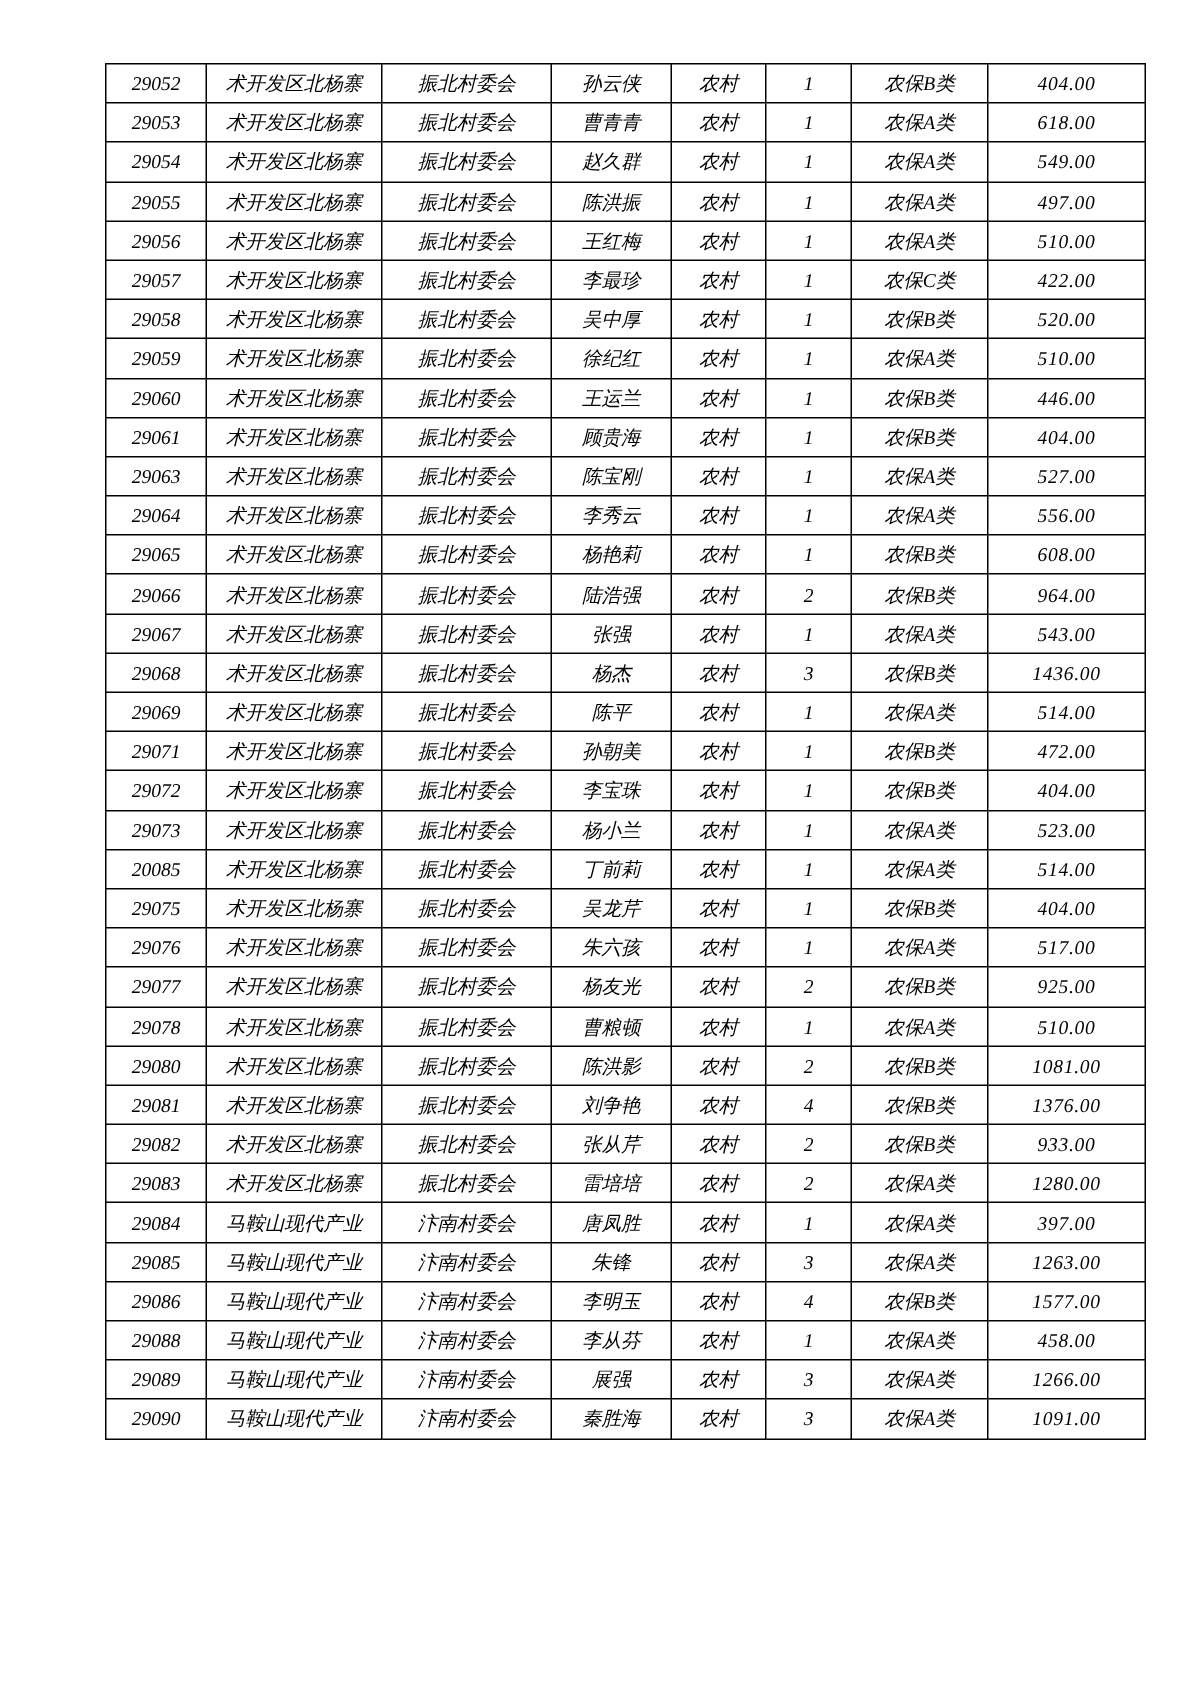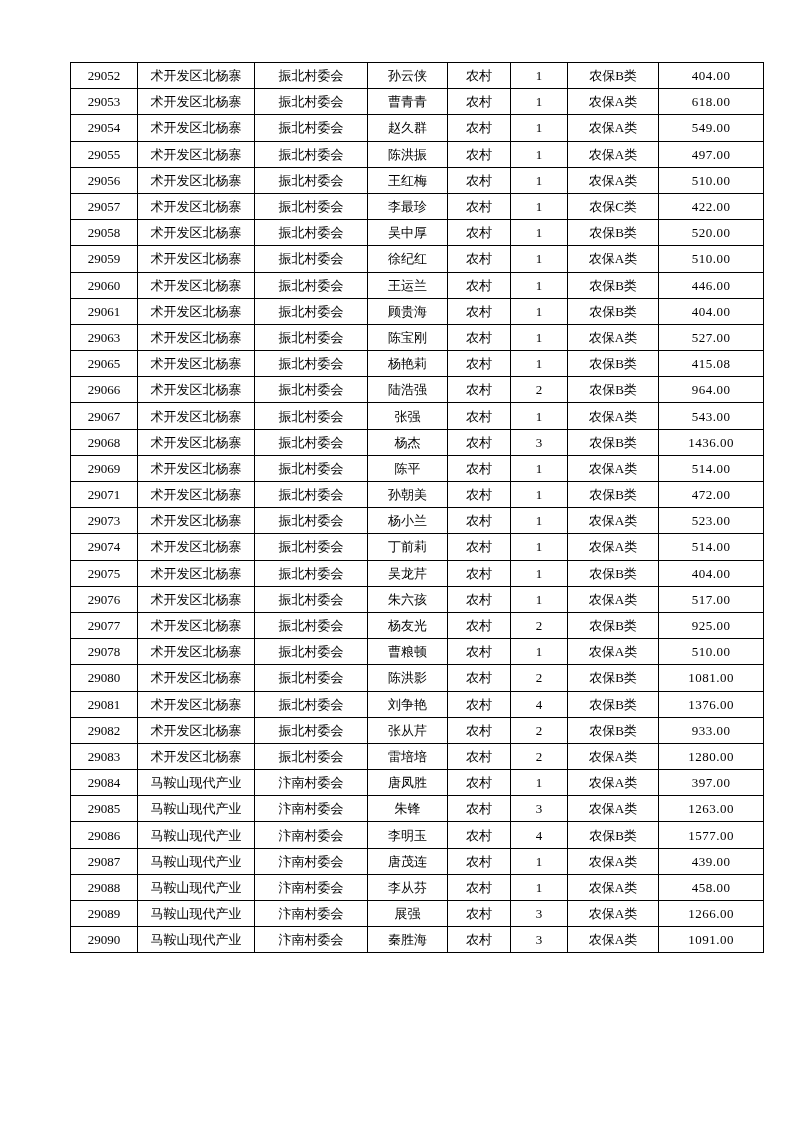--- a/index.html
+++ b/index.html
@@ -11,21 +11,22 @@
     width: 793px;
     height: 1122px;
     font-family: "Liberation Serif", "DejaVu Serif", serif;
     color: #000000;
   }
   .page {
     position: relative;
     width: 793px;
     height: 1122px;
     box-sizing: border-box;
-    padding: 62px 70px 0 70px;
+    padding: 42px 70px 0 70px;
+    font-style: italic;
   }
   table.data-table {
     border-collapse: collapse;
     width: 653px;
     table-layout: fixed;
   }
   table.data-table td {
     border: 1px solid #000000;
     height: 25.2px;
     padding: 0 2px;
@@ -154,28 +155,38 @@
           <td class="col-id">29063</td>
           <td class="col-area">术开发区北杨寨</td>
           <td class="col-village">振北村委会</td>
           <td class="col-name">陈宝刚</td>
           <td class="col-type">农村</td>
           <td class="col-count">1</td>
           <td class="col-cat">农保A类</td>
           <td class="col-amount">527.00</td>
         </tr>
         <tr>
+          <td class="col-id">29064</td>
+          <td class="col-area">术开发区北杨寨</td>
+          <td class="col-village">振北村委会</td>
+          <td class="col-name">李秀云</td>
+          <td class="col-type">农村</td>
+          <td class="col-count">1</td>
+          <td class="col-cat">农保A类</td>
+          <td class="col-amount">556.00</td>
+        </tr>
+        <tr>
           <td class="col-id">29065</td>
           <td class="col-area">术开发区北杨寨</td>
           <td class="col-village">振北村委会</td>
           <td class="col-name">杨艳莉</td>
           <td class="col-type">农村</td>
           <td class="col-count">1</td>
           <td class="col-cat">农保B类</td>
-          <td class="col-amount">415.08</td>
+          <td class="col-amount">608.00</td>
         </tr>
         <tr>
           <td class="col-id">29066</td>
           <td class="col-area">术开发区北杨寨</td>
           <td class="col-village">振北村委会</td>
           <td class="col-name">陆浩强</td>
           <td class="col-type">农村</td>
           <td class="col-count">2</td>
           <td class="col-cat">农保B类</td>
           <td class="col-amount">964.00</td>
@@ -214,31 +225,41 @@
           <td class="col-id">29071</td>
           <td class="col-area">术开发区北杨寨</td>
           <td class="col-village">振北村委会</td>
           <td class="col-name">孙朝美</td>
           <td class="col-type">农村</td>
           <td class="col-count">1</td>
           <td class="col-cat">农保B类</td>
           <td class="col-amount">472.00</td>
         </tr>
         <tr>
+          <td class="col-id">29072</td>
+          <td class="col-area">术开发区北杨寨</td>
+          <td class="col-village">振北村委会</td>
+          <td class="col-name">李宝珠</td>
+          <td class="col-type">农村</td>
+          <td class="col-count">1</td>
+          <td class="col-cat">农保B类</td>
+          <td class="col-amount">404.00</td>
+        </tr>
+        <tr>
           <td class="col-id">29073</td>
           <td class="col-area">术开发区北杨寨</td>
           <td class="col-village">振北村委会</td>
           <td class="col-name">杨小兰</td>
           <td class="col-type">农村</td>
           <td class="col-count">1</td>
           <td class="col-cat">农保A类</td>
           <td class="col-amount">523.00</td>
         </tr>
         <tr>
-          <td class="col-id">29074</td>
+          <td class="col-id">20085</td>
           <td class="col-area">术开发区北杨寨</td>
           <td class="col-village">振北村委会</td>
           <td class="col-name">丁前莉</td>
           <td class="col-type">农村</td>
           <td class="col-count">1</td>
           <td class="col-cat">农保A类</td>
           <td class="col-amount">514.00</td>
         </tr>
         <tr>
           <td class="col-id">29075</td>
@@ -342,30 +363,20 @@
         </tr>
         <tr>
           <td class="col-id">29086</td>
           <td class="col-area">马鞍山现代产业</td>
           <td class="col-village">汴南村委会</td>
           <td class="col-name">李明玉</td>
           <td class="col-type">农村</td>
           <td class="col-count">4</td>
           <td class="col-cat">农保B类</td>
           <td class="col-amount">1577.00</td>
-        </tr>
-        <tr>
-          <td class="col-id">29087</td>
-          <td class="col-area">马鞍山现代产业</td>
-          <td class="col-village">汴南村委会</td>
-          <td class="col-name">唐茂连</td>
-          <td class="col-type">农村</td>
-          <td class="col-count">1</td>
-          <td class="col-cat">农保A类</td>
-          <td class="col-amount">439.00</td>
         </tr>
         <tr>
           <td class="col-id">29088</td>
           <td class="col-area">马鞍山现代产业</td>
           <td class="col-village">汴南村委会</td>
           <td class="col-name">李从芬</td>
           <td class="col-type">农村</td>
           <td class="col-count">1</td>
           <td class="col-cat">农保A类</td>
           <td class="col-amount">458.00</td>

